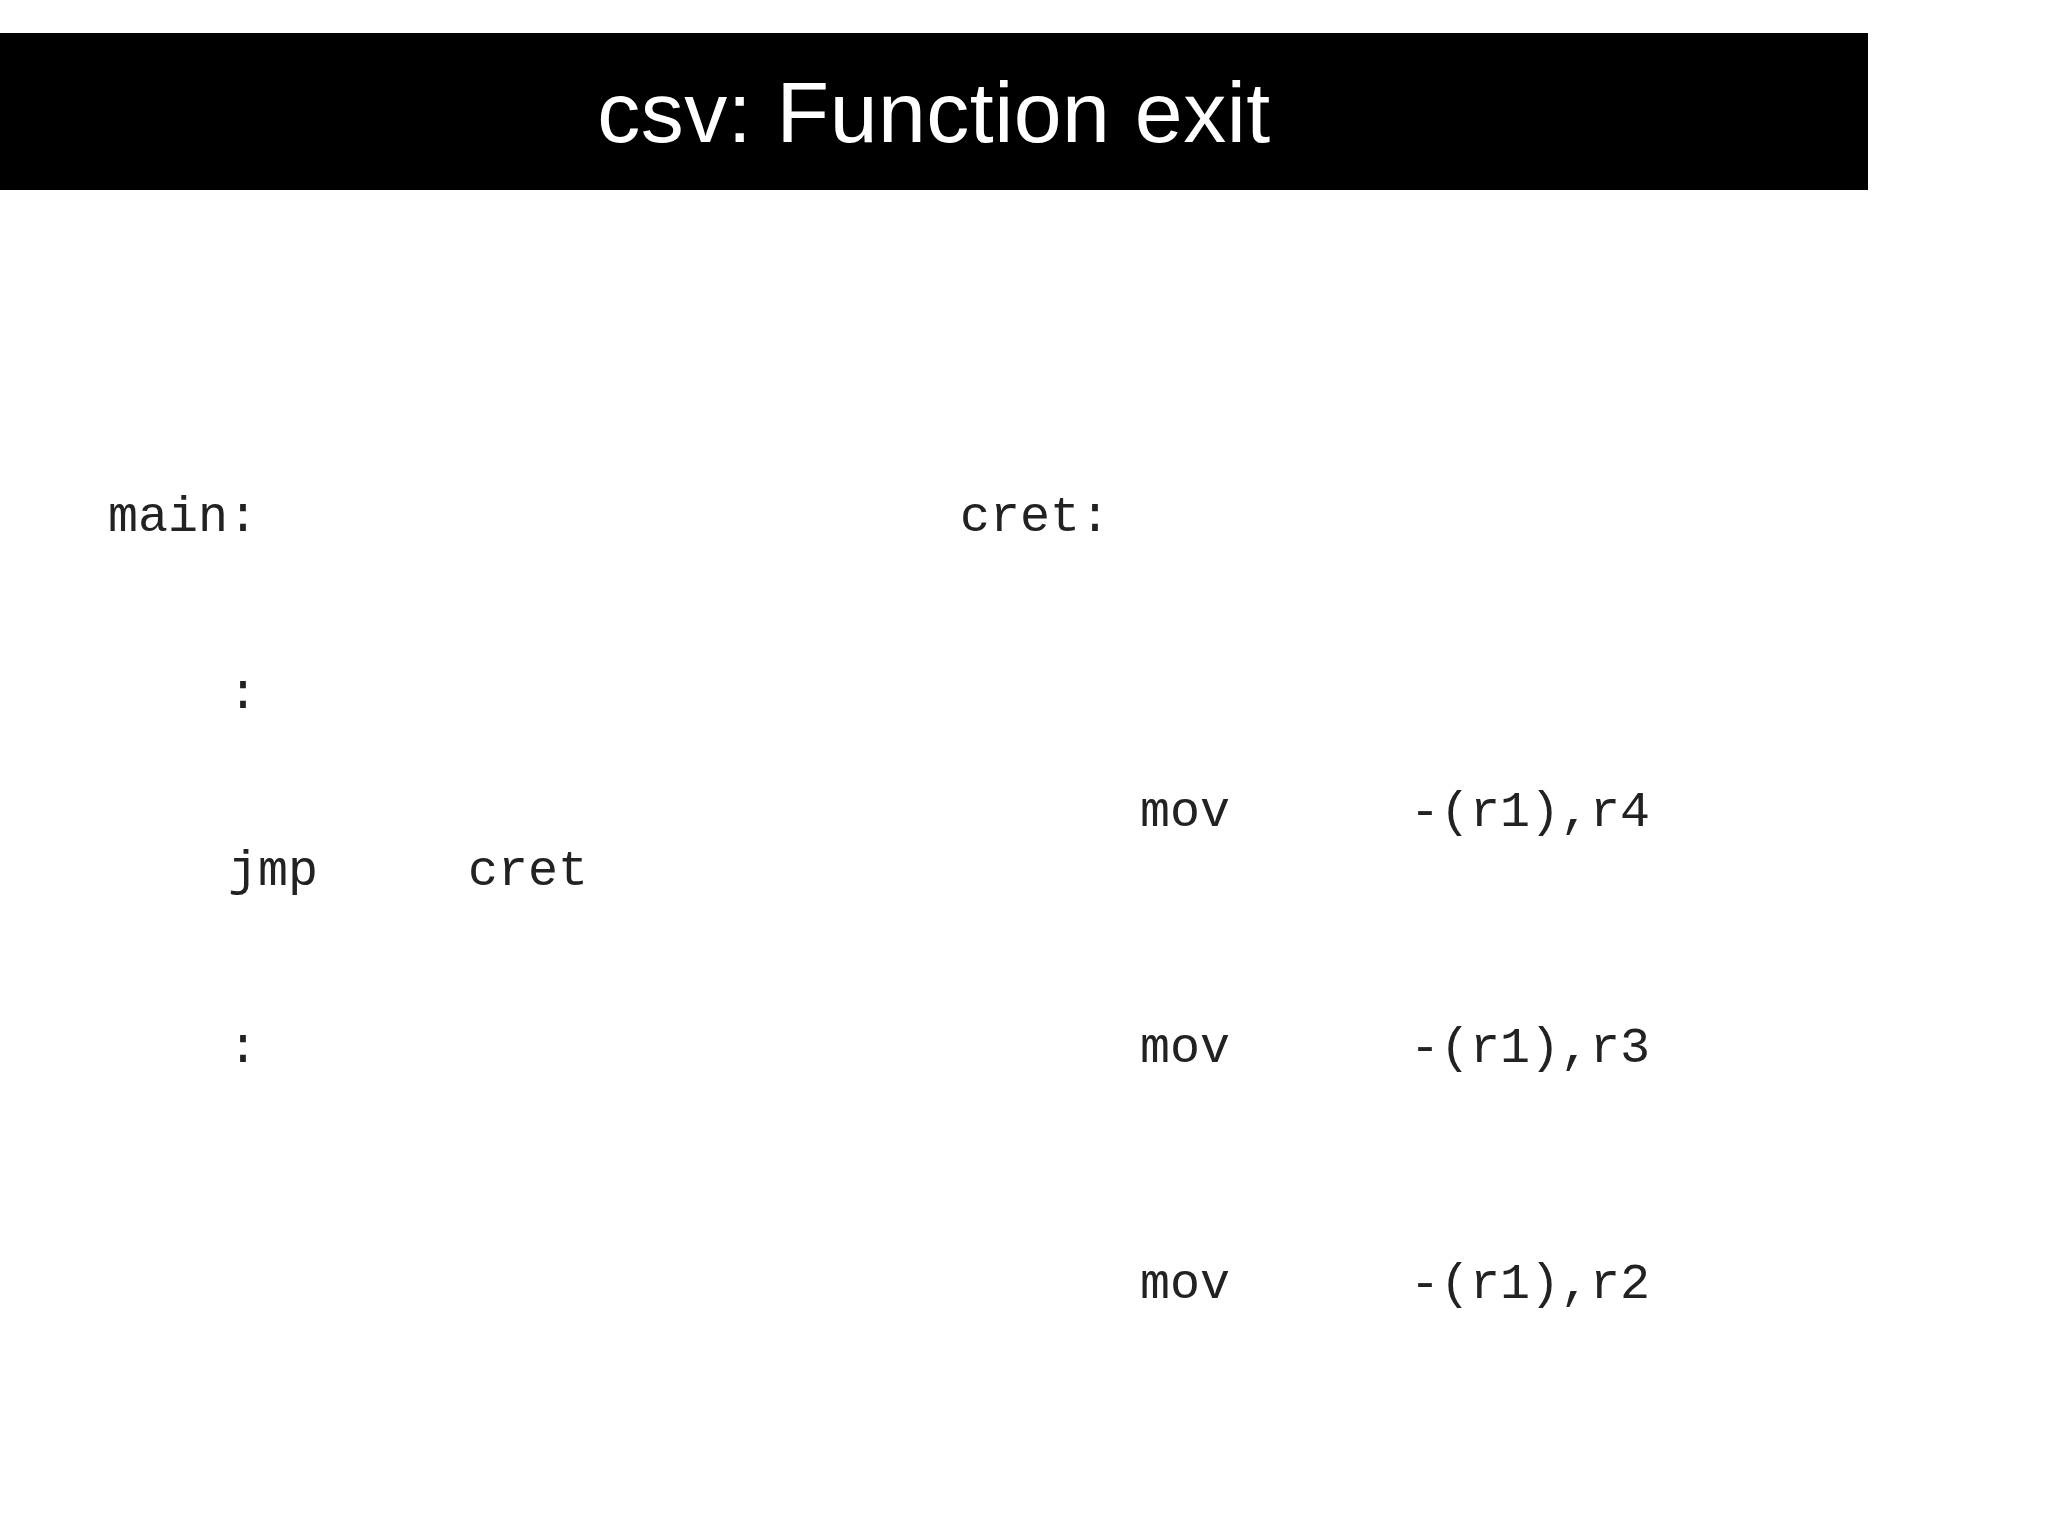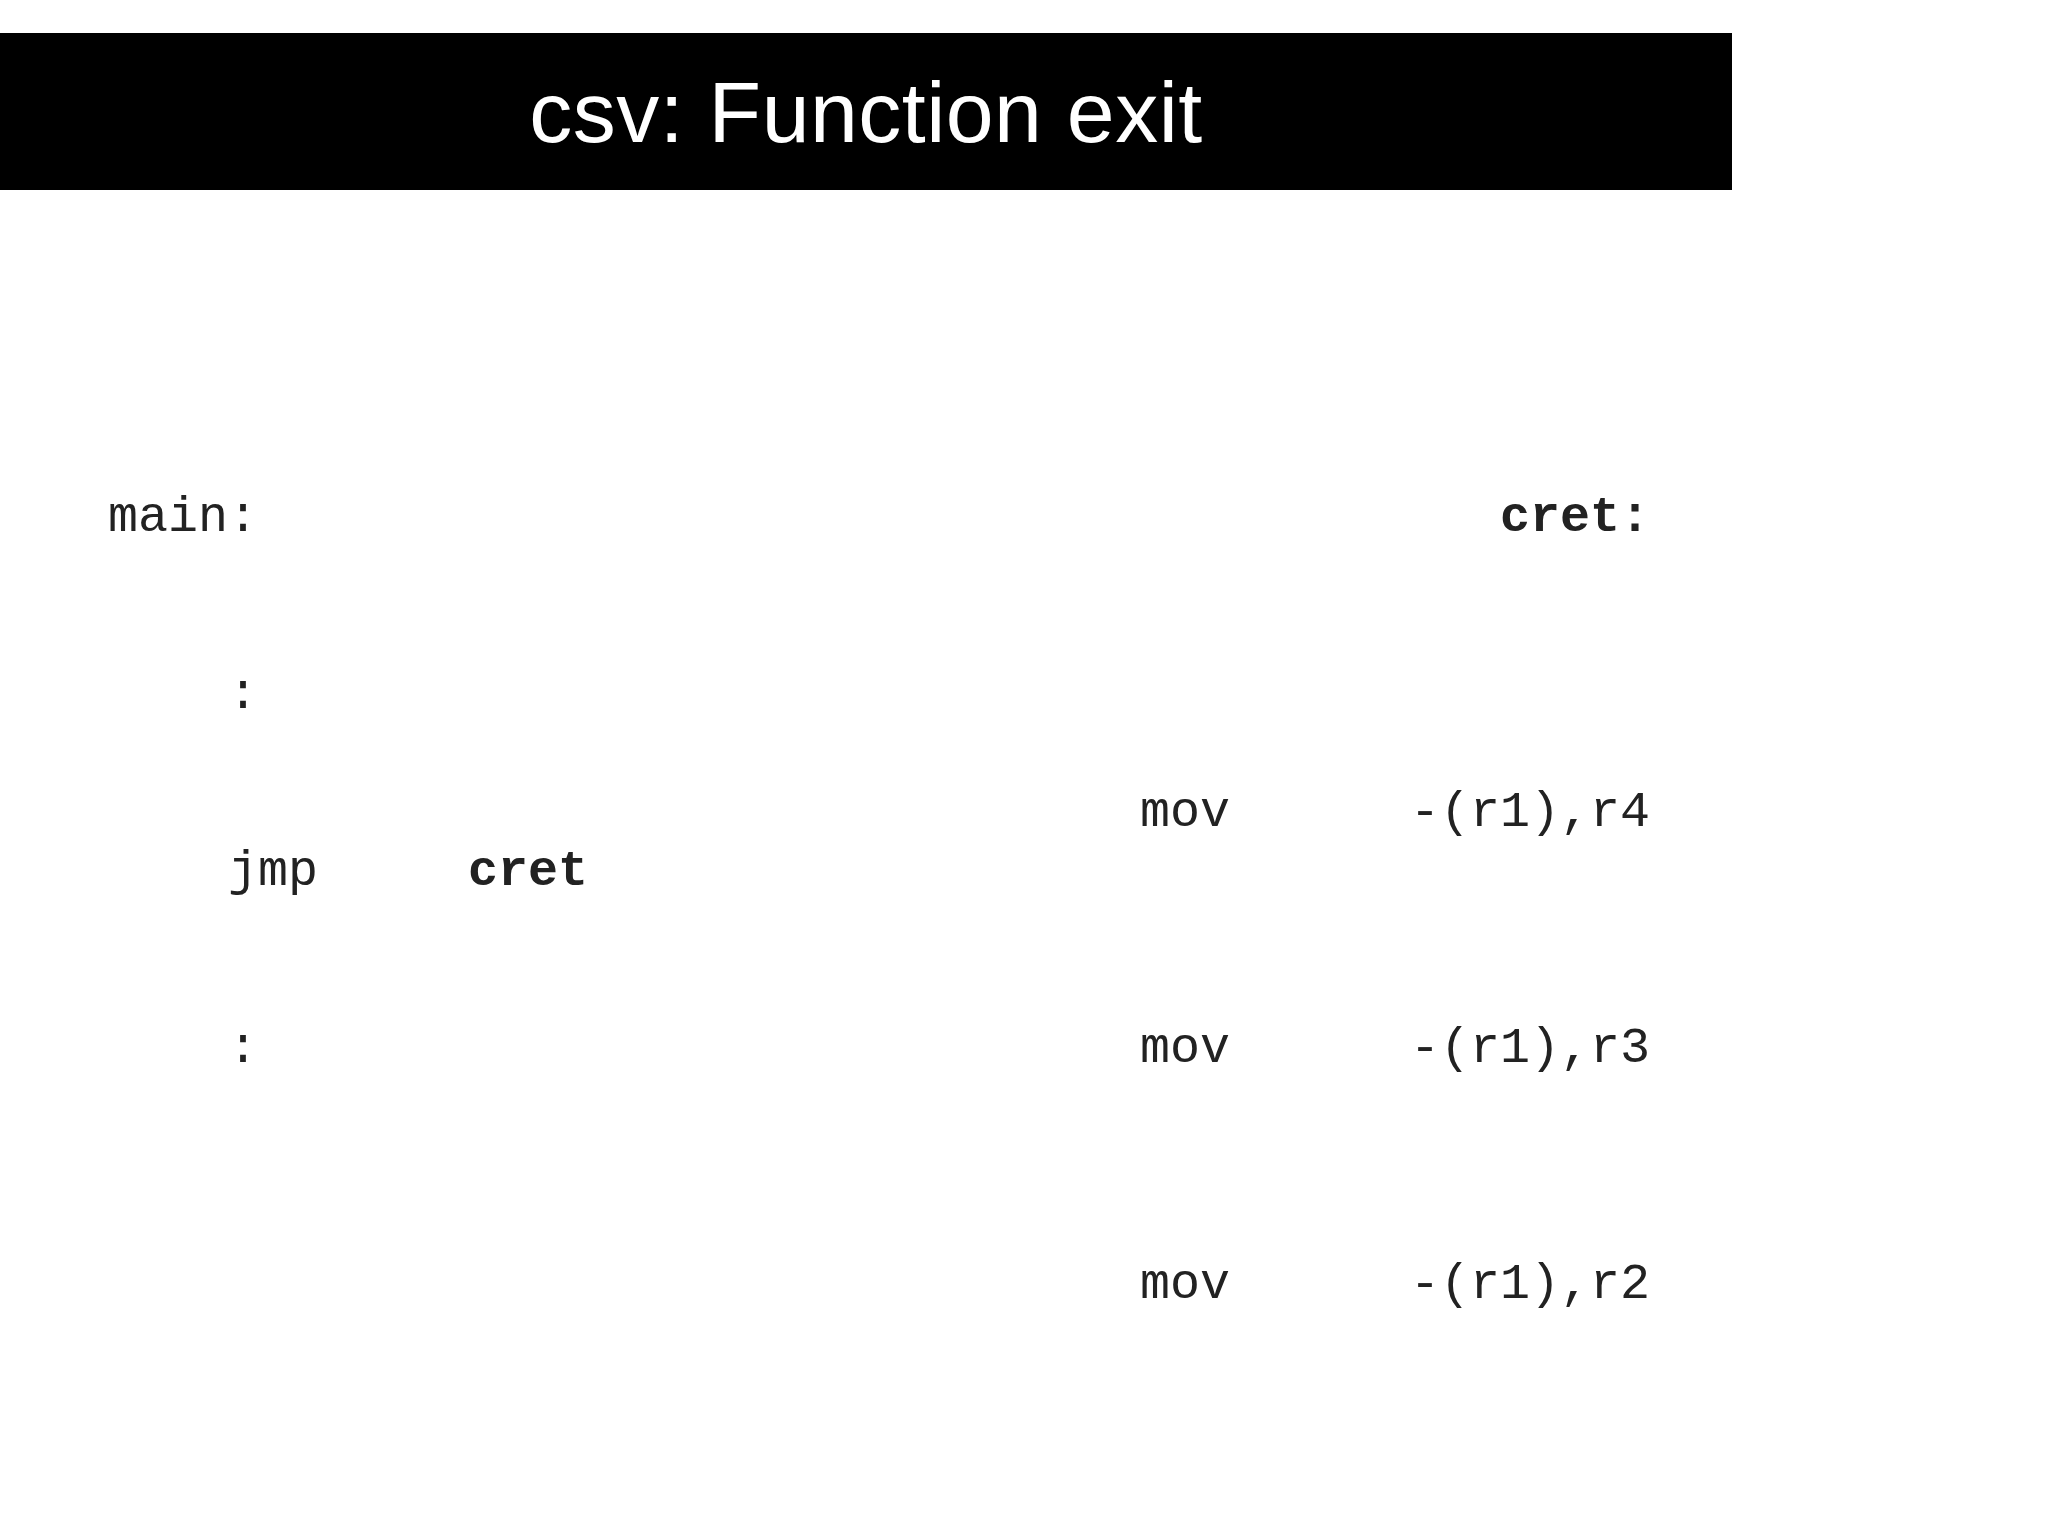--- a/index.html
+++ b/index.html
@@ -14,21 +14,21 @@
     overflow: hidden;
     font-family: "Liberation Sans", sans-serif;
     color: #1a1a1a;
   }
 
   
   .title-bar {
     position: absolute;
     left: 0;
     top: 33px;
-    width: 1732px;
+    width: 1868px;
     height: 157px;
     background: #000000;
     display: flex;
     align-items: center;
     justify-content: center;
   }
   .title-bar .title-text {
     color: #ffffff;
     font-family: "Liberation Sans", sans-serif;
     font-size: 86px;
@@ -41,21 +41,21 @@
   
   .code-block {
     position: absolute;
     font-family: "Liberation Mono", "DejaVu Sans Mono", monospace;
     font-size: 50px;
     line-height: 59px;
     color: #222222;
     white-space: pre;
   }
   .code-block .line { white-space: pre; }
-  .code-block .bold { font-weight: bold; text-align: right; }
+  .code-block .bold { font-weight: normal; }
 
   #caller-code  { left: 108px; top: 370px; }
   #callee-code  { left: 960px; top: 370px; }
 
   
   .trace {
     position: absolute;
     left: 55px;
     top: 1022px;
     font-family: "Liberation Mono", "DejaVu Sans Mono", monospace;

